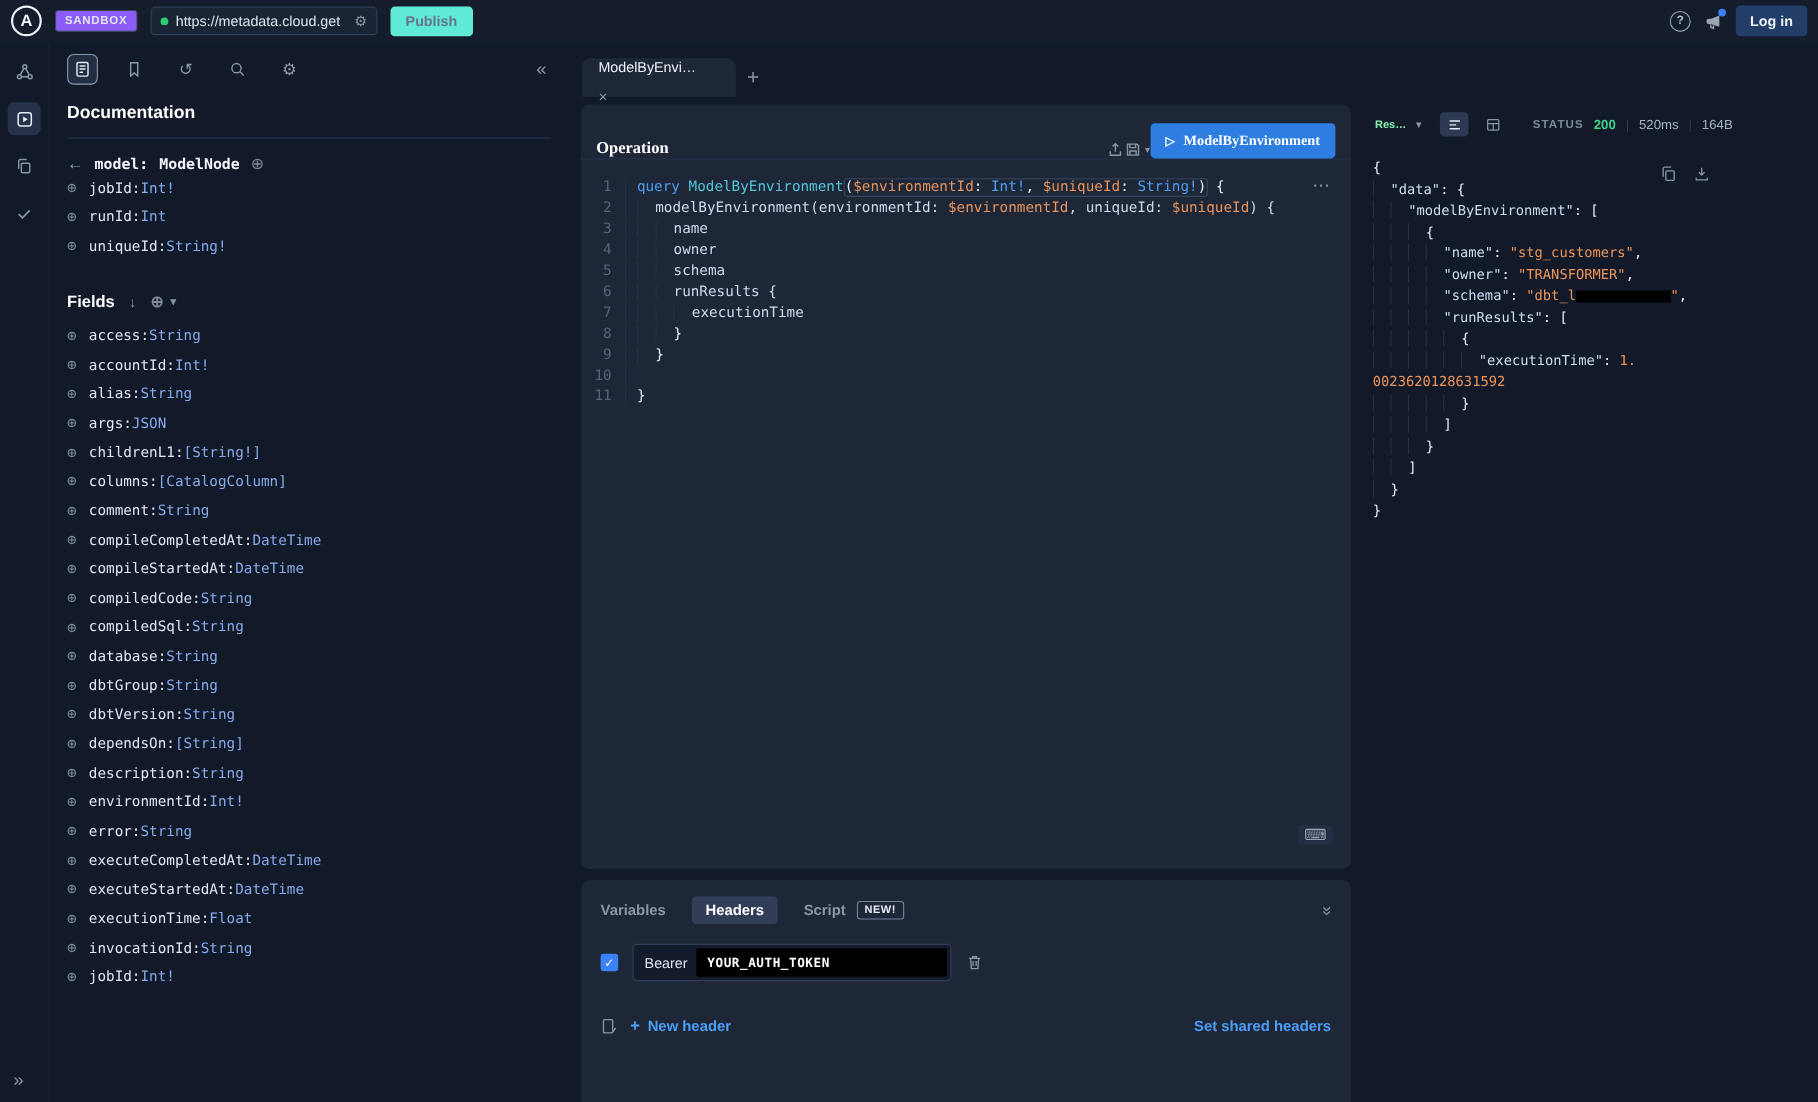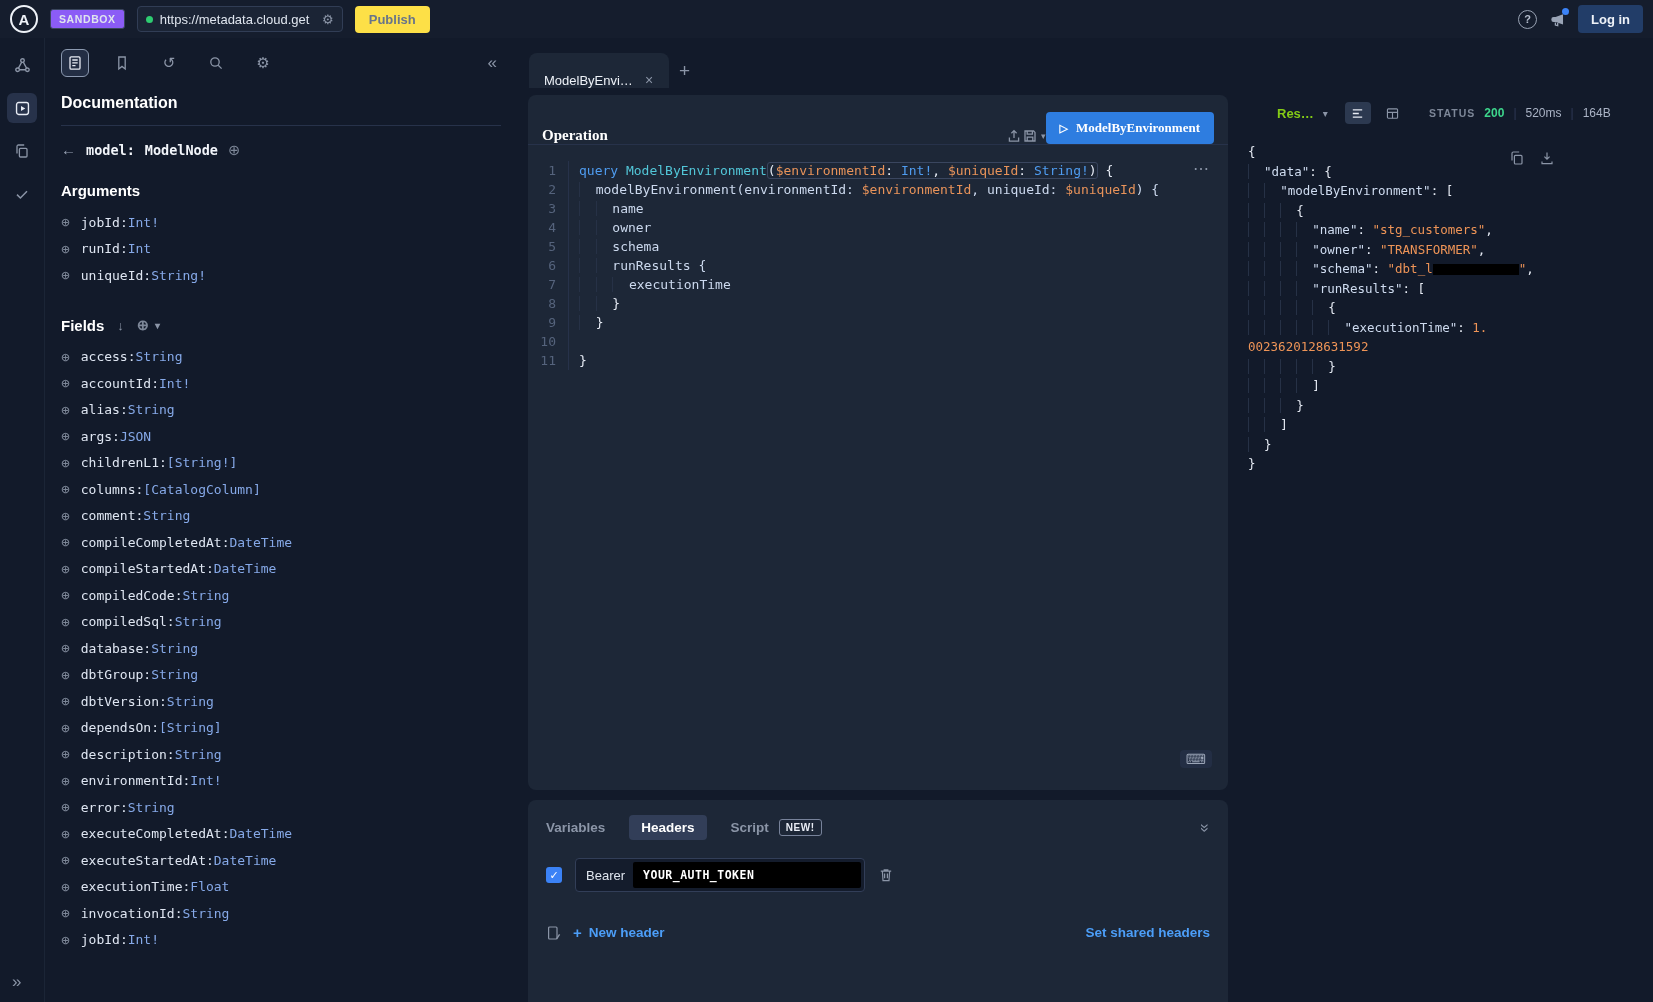--- a/index.html
+++ b/index.html
@@ -7,21 +7,21 @@
   body{background:#121a2a;color:#dbe2ee;font-family:"Liberation Sans",sans-serif;font-size:13px;}
   svg{display:block;}
   
   .topbar{position:absolute;left:0;top:0;right:0;height:38px;background:#151d2d;display:flex;align-items:center;padding:0 10px;gap:12px;z-index:5;}
   .logo{width:28px;height:28px;border:2px solid #eef2f8;border-radius:50%;display:grid;place-items:center;color:#eef2f8;font-weight:700;font-size:15px;}
   .sandbox{background:#8b5cf6;border:1px solid #3a465c;border-radius:3px;padding:3px 8px;font-size:10.5px;font-weight:700;letter-spacing:.6px;color:#dfe5ee;}
   .urlbox{display:flex;align-items:center;gap:7px;background:#1b2435;border:1px solid #313d55;border-radius:4px;height:26px;padding:0 8px;width:206px;}
   .dot{width:7px;height:7px;border-radius:50%;background:#2ecc71;flex:none;}
   .urltext{font-size:13px;color:#dfe5ee;white-space:nowrap;overflow:hidden;flex:1;}
   .gearicon{color:#8b95a7;font-size:13px;}
-  .publish{background:#fde047;color:#68748a;font-weight:700;font-size:13px;border:none;border-radius:4px;height:27px;padding:0 14px;}
+  .publish{background:#5eead4;color:#68748a;font-weight:700;font-size:13px;border:none;border-radius:4px;height:27px;padding:0 14px;}
   .flexspace{flex:1;}
   .help{width:19px;height:19px;border:1.5px solid #98a2b3;border-radius:50%;display:grid;place-items:center;color:#b6bfce;font-size:11px;font-weight:700;}
   .mega{position:relative;color:#9aa4b6;}
   .notif{position:absolute;top:-3px;right:-3px;width:7px;height:7px;border-radius:50%;background:#3b82f6;}
   .login{background:#223d68;color:#eef2f8;font-weight:700;font-size:13px;height:28px;padding:0 13px;border:none;border-radius:4px;}
   
   .rail{position:absolute;left:0;top:38px;width:45px;bottom:0;border-right:1px solid #1b2536;display:flex;flex-direction:column;align-items:center;padding-top:12px;gap:13px;}
   .rail-icon{width:30px;height:30px;display:grid;place-items:center;color:#8b95a7;border-radius:6px;}
   .rail-icon.active{background:#27324a;color:#e8ecf4;}
   .rail-expand{margin-top:auto;margin-bottom:10px;color:#8b95a7;font-size:17px;align-self:flex-start;padding-left:12px;}
@@ -40,21 +40,21 @@
   .section-title{font-size:15px;font-weight:700;color:#fff;margin:24px 0 10px;}
   .fields-head{display:flex;align-items:center;gap:13px;margin-top:28px;}
   .sort{color:#8b95a7;font-size:13px;font-weight:400;}
   .chev{color:#8b95a7;font-size:10px;margin-left:-7px;}
   .doc-row{display:flex;align-items:center;gap:11px;height:26.5px;font-family:"DejaVu Sans Mono",monospace;font-size:13px;}
   .fname,.fcolon{color:#dfe6f2;}
   .ftype{color:#86a9e8;}
   
   .main{position:absolute;left:519px;top:38px;width:721px;bottom:0;}
   .tabbar{height:50px;display:flex;align-items:flex-end;padding-left:10px;gap:10px;}
-  .tab{background:#1d2737;height:35px;border-radius:8px 8px 0 0;display:flex;align-items:flex-end;gap:12px;padding:0 12px 0 15px;font-size:13px;color:#eef2f8;min-width:140px;}
+  .tab{background:#1d2737;height:35px;border-radius:8px 8px 0 0;display:flex;align-items:flex-start;gap:12px;padding:0 12px 0 15px;font-size:13px;color:#eef2f8;min-width:140px;flex-direction:column;}
   .tab-close{color:#8b95a7;font-size:14px;}
   .tab-add{color:#8b95a7;font-size:19px;margin-bottom:6px;}
   .op-card{position:absolute;left:9px;right:12px;top:57px;height:695px;background:#1d2737;border-radius:8px;}
   .op-head{height:50px;display:flex;align-items:flex-end;padding:0 14px;border-bottom:1px solid #27324a;font-family:Liberation Serif, serif;}
   .op-title{font-weight:700;font-size:15px;color:#fff;flex:1;}
   .op-icon{color:#8b95a7;display:flex;align-items:center;gap:3px;}
   .minichev{font-style:normal;font-size:9px;color:#8b95a7;}
   .run-btn{display:flex;align-items:center;gap:8px;background:#2e7de0;color:#fff;font-weight:700;font-size:13px;height:32px;padding:0 14px;border-radius:4px;border:none;font-family:inherit;}
   .play{font-size:11px;}
   .code{position:absolute;top:58px;left:0;right:0;bottom:0;padding-top:8px;font-family:"DejaVu Sans Mono",monospace;font-size:13px;line-height:19px;}
@@ -81,21 +81,21 @@
   .token{background:#000;color:#fff;font-family:"DejaVu Sans Mono",monospace;font-size:11.5px;font-weight:700;padding:6px 10px;border-radius:2px;letter-spacing:.5px;flex:1;}
   .trash{color:#8b95a7;}
   .io-foot{display:flex;align-items:center;gap:11px;padding:24px 18px 0;}
   .envicon{color:#8b95a7;}
   .new-header{color:#4c9ef8;font-weight:700;font-size:13.5px;display:flex;align-items:center;gap:7px;}
   .plus{font-size:15px;font-weight:700;font-style:normal;}
   .shared{margin-left:auto;color:#4c9ef8;font-weight:700;font-size:13.5px;}
   
   .response{position:absolute;left:1240px;top:88px;right:0;bottom:0;}
   .resp-head{display:flex;align-items:center;gap:9px;padding:14px 10px 10px 10px;}
-  .resp-title{font-weight:700;font-size:13px;color:#84cc16;margin-left:27px;}
+  .resp-title{font-weight:700;font-size:10px;color:#86efac;}
   .resp-chev{color:#8b95a7;font-size:10px;}
   .vicon{width:26px;height:22px;display:grid;place-items:center;border-radius:4px;color:#8b95a7;}
   .vicon.active{background:#2c3950;color:#e8ecf4;margin-left:8px;}
   .status-label{color:#7d8798;font-size:10.5px;font-weight:700;letter-spacing:1px;margin-left:14px;}
   .status-code{color:#3dd68c;font-size:12px;font-weight:700;}
   .sep{color:#2e3a54;font-size:12px;}
   .meta{color:#aab3c5;font-size:12px;}
   .resp-icons{position:absolute;top:62px;right:98px;display:flex;gap:14px;color:#8b95a7;}
   .resp-body{position:relative;padding:8px 10px 0 8px;font-family:"DejaVu Sans Mono",monospace;font-size:12.5px;line-height:19.5px;}
   .rl{white-space:pre;min-height:19.5px;}
@@ -178,21 +178,20 @@
     <span class="dt-box htext">⚙</span>
     <span class="collapse">«</span>
   </div>
   <h2 class="docs-title">Documentation</h2>
   <div class="crumb">
     <span class="back">←</span>
     <span class="crumb-label">model:</span>
     <span class="crumb-type">ModelNode</span>
     <span class="cplus">⊕</span>
   </div>
-  <h3 class="section-title">Arguments</h3>
   <div id="args-list">
       <div class="doc-row">
         <span class="cplus">⊕</span>
         <span class="fname">jobId</span>
         <span class="fcolon" style="margin-left: -11px;">: </span>
         <span class="ftype" style="margin-left: -11px;">Int!</span>
       </div>
       <div class="doc-row">
         <span class="cplus">⊕</span>
         <span class="fname">runId</span>

